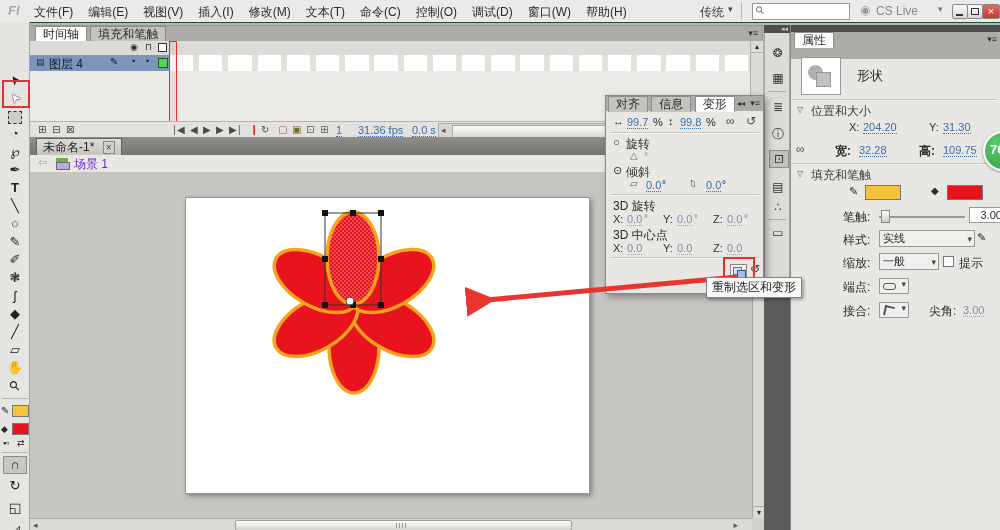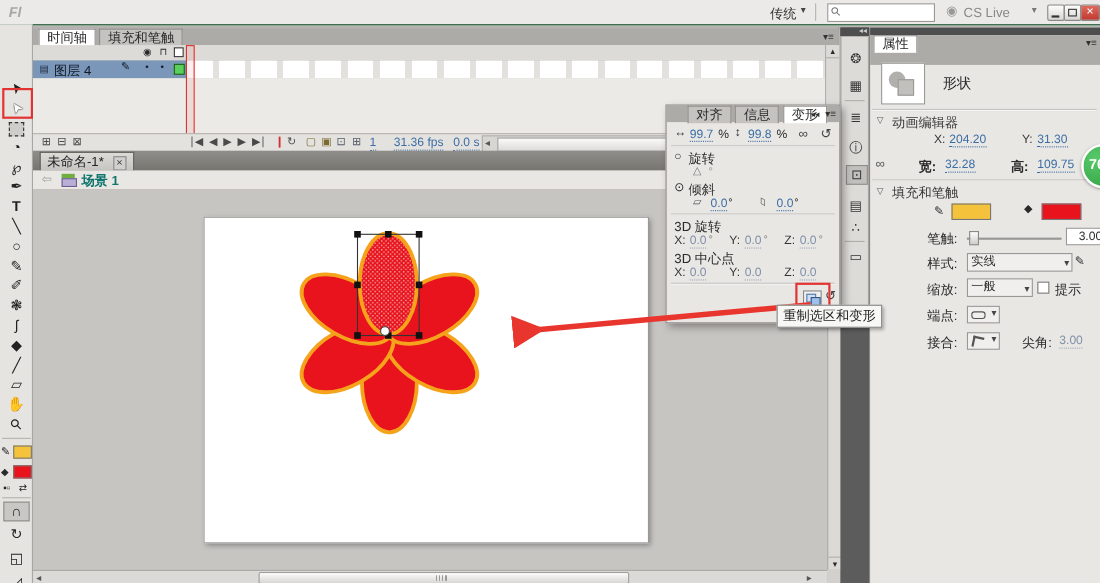--- a/index.html
+++ b/index.html
@@ -25,20 +25,33 @@
   .winbtn{position:absolute;top:4px;width:14px;height:13px;border:1px solid #8a8886;background:linear-gradient(#fdfdfd,#d8d6d3);border-radius:2px}
   .rulnum{position:absolute;top:44px;font-size:10px;color:#444;transform:translateX(-50%)}
   .sbicon{font-size:10px;color:#4a4a4a}
   .dockicon{position:absolute;left:4px;width:18px;height:16px;text-align:center;font-size:12px;color:#333;line-height:16px}
 </style>
 </head>
 <body>
 
 <div class="abs" style="left:0;top:0;width:1000px;height:22px;background:#eceae8;border-bottom:1px solid #14532d">
   <span class="abs" style="left:8px;top:3px;font-weight:bold;font-style:italic;color:#a9a7a4;font-size:13px">Fl</span>
+  <div class="abs" style="left:34px;top:4px;display:flex;gap:15px">
+    <span class="cjk">文件(F)</span>
+    <span class="cjk">编辑(E)</span>
+    <span class="cjk">视图(V)</span>
+    <span class="cjk">插入(I)</span>
+    <span class="cjk">修改(M)</span>
+    <span class="cjk">文本(T)</span>
+    <span class="cjk">命令(C)</span>
+    <span class="cjk">控制(O)</span>
+    <span class="cjk">调试(D)</span>
+    <span class="cjk">窗口(W)</span>
+    <span class="cjk">帮助(H)</span>
+  </div>
   <span class="abs cjk" style="left:700px;top:4px;color:#333">传统</span>
   <span class="abs" style="left:728px;top:4px;font-size:9px;color:#444">▾</span>
   <div class="abs" style="left:741px;top:3px;width:1px;height:16px;background:#b5b3b0"></div>
   <div class="abs" style="left:752px;top:3px;width:96px;height:15px;background:#fff;border:1px solid #9a9896">
     <span class="abs glyph-rot45" style="left:3px;top:0px;font-size:11px;color:#777">⚲</span>
   </div>
   <span class="abs" style="left:860px;top:3px;color:#9a9896;font-size:12px">◉</span>
   <span class="abs" style="left:876px;top:4px;color:#8a8886;font-size:12px">CS Live</span>
   <span class="abs" style="left:938px;top:4px;font-size:9px;color:#777">▾</span>
   <div class="winbtn" style="left:952px">
@@ -177,21 +190,21 @@
     <span style="font-size:12px;color:#222">未命名-1*</span>
     <span style="margin-left:5px;font-size:10px;color:#444;border:1px solid #888;padding:0 2px;background:#d2d0cd">×</span>
   </div>
 </div>
 <div class="abs" style="left:30px;top:155px;width:732px;height:17px;background:#e9e7e4;border-bottom:1px solid #a9a7a4">
   <span class="abs" style="left:8px;top:1px;color:#a0a09e;font-size:11px">⇦</span>
   <span class="abs" style="left:26px;top:3px;width:12px;height:10px">
     <span style="position:absolute;left:0;top:0;width:12px;height:4px;background:#6fae3f"></span>
     <span style="position:absolute;left:0;top:4px;width:12px;height:6px;background:#b9aed6;border:1px solid #6b6090"></span>
   </span>
-  <span class="abs cjk" style="left:44px;top:1px;font-weight:bold;color:#0f766e">场景 1</span>
+  <span class="abs cjk" style="left:44px;top:1px;font-weight:normal;color:#6d28d9">场景 1</span>
 </div>
 
 <div class="abs" style="left:30px;top:172px;width:722px;height:346px;background:#c7c5c2"></div>
 <div class="abs" style="left:185px;top:197px;width:403px;height:295px;background:#ffffff;border:1px solid #9a9896;box-shadow:2px 2px 5px rgba(0,0,0,0.35)"></div>
 
 <div class="abs" style="left:752px;top:172px;width:12px;height:346px;background:#dcdad7;border-left:1px solid #a8a6a3">
   <div style="height:11px;text-align:center;font-size:8px;line-height:11px;border-bottom:1px solid #b0aeab">▴</div>
   <div style="position:absolute;bottom:0;width:100%;height:11px;text-align:center;font-size:8px;line-height:11px;border-top:1px solid #b0aeab">▾</div>
 </div>
 
@@ -232,21 +245,21 @@
       <rect x="322" y="302" width="6" height="6"></rect>
         <rect x="350" y="302" width="6" height="6"></rect>
         <rect x="378" y="302" width="6" height="6"></rect>
     </g>
     <circle cx="350" cy="301" r="4" fill="#fff" stroke="#444"></circle>
   </g>
 </svg>
 
 <div class="abs panel" style="left:605px;top:95px;width:157px;height:197px;z-index:20;box-shadow:3px 3px 7px rgba(0,0,0,0.35)">
   <div style="height:15px;background:#adaba7;position:relative">
-    <span class="tab" style="margin-left:19px">对齐</span>
+    <span class="tab" style="margin-left:2px">对齐</span>
     <span class="tab">信息</span>
     <span class="tab active">变形</span>
     <span class="abs" style="right:18px;top:3px;font-size:8px;color:#333">◂◂</span>
     <span class="abs" style="right:3px;top:2px;font-size:9px;color:#333">▾≡</span>
   </div>
 
   <span class="abs" style="left:7px;top:19px;font-size:11px;font-weight:bold">↔</span>
   <span class="abs val" style="left:21px;top:20px">99.7</span>
   <span class="abs" style="left:47px;top:20px;font-size:11px">%</span>
   <span class="abs" style="left:62px;top:19px;font-size:11px;font-weight:bold">↕</span>
@@ -326,21 +339,21 @@
   </div>
 
   <div class="abs" style="left:10px;top:32px;width:38px;height:36px;background:#fff;border:1px solid #9a9896">
     <span style="position:absolute;left:6px;top:7px;width:15px;height:15px;border-radius:50%;background:#b2b0ad"></span>
     <span style="position:absolute;left:14px;top:14px;width:13px;height:13px;background:#c2c0bd;border:1px solid #9a9896"></span>
   </div>
   <span class="abs cjk" style="left:66px;top:42px;font-size:13px">形状</span>
   <div class="divider" style="left:2px;top:74px;width:204px"></div>
 
   <span class="abs" style="left:6px;top:80px;font-size:8px;color:#555">▽</span>
-  <span class="abs sect" style="left:20px;top:78px">动画编辑器</span>
+  <span class="abs sect" style="left:20px;top:78px">位置和大小</span>
 
   <span class="abs" style="left:58px;top:96px;font-size:11px;color:#333">X:</span>
   <span class="abs val" style="left:72px;top:96px">204.20</span>
   <span class="abs" style="left:138px;top:96px;font-size:11px;color:#333">Y:</span>
   <span class="abs val" style="left:152px;top:96px">31.30</span>
 
   <span class="abs" style="left:5px;top:117px;font-size:12px;color:#555">∞</span>
   <span class="abs cjk" style="left:44px;top:118px;font-weight:bold">宽:</span>
   <span class="abs val" style="left:68px;top:119px">32.28</span>
   <span class="abs cjk" style="left:128px;top:118px;font-weight:bold">高:</span>

